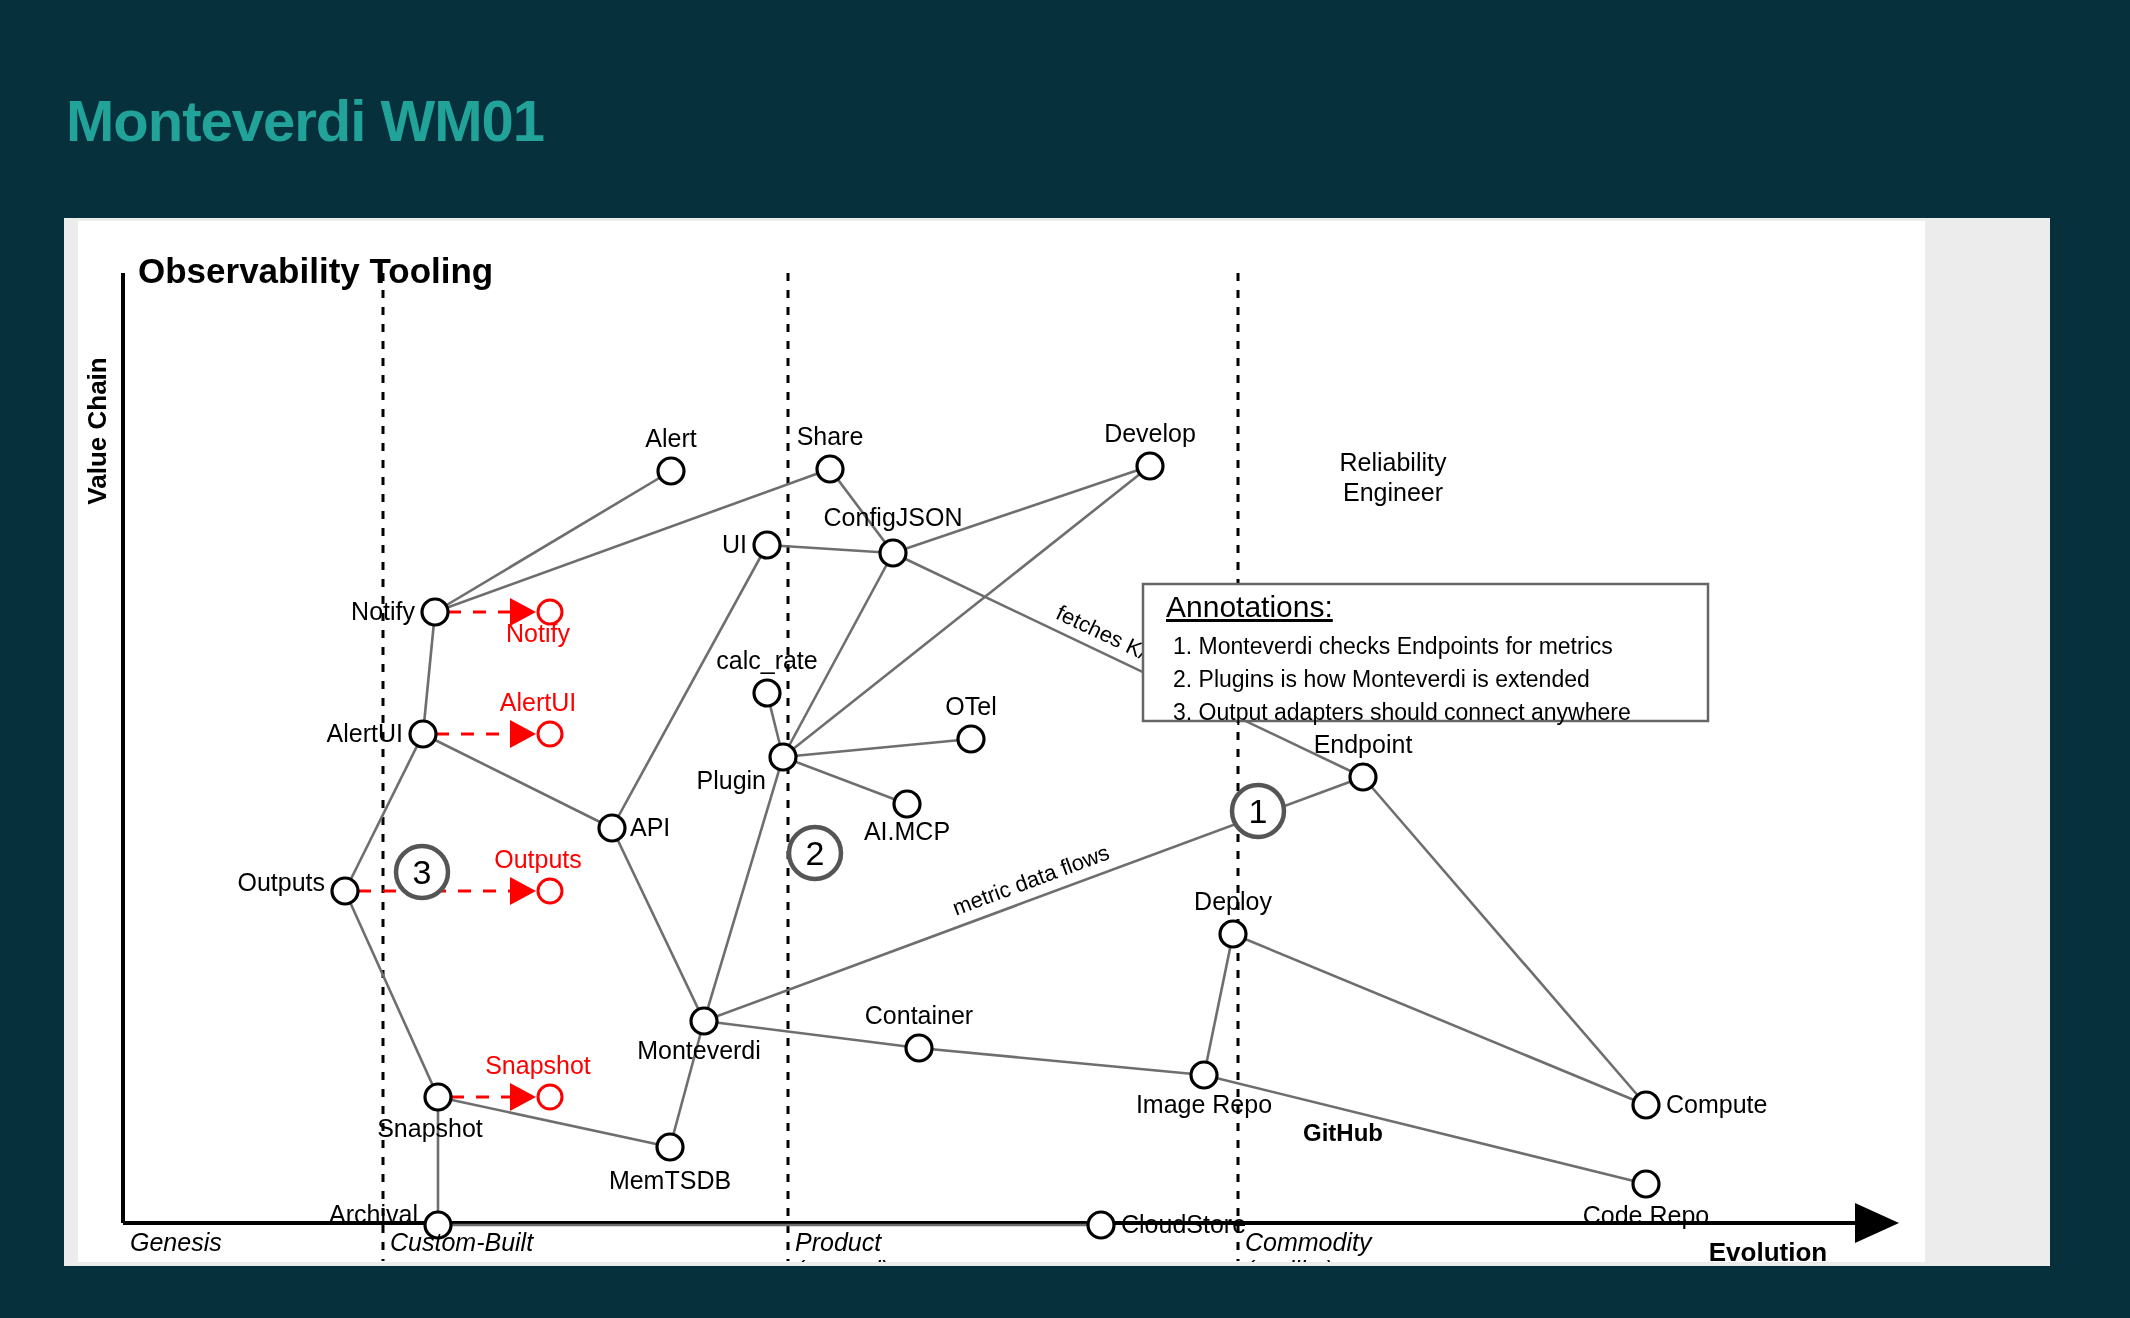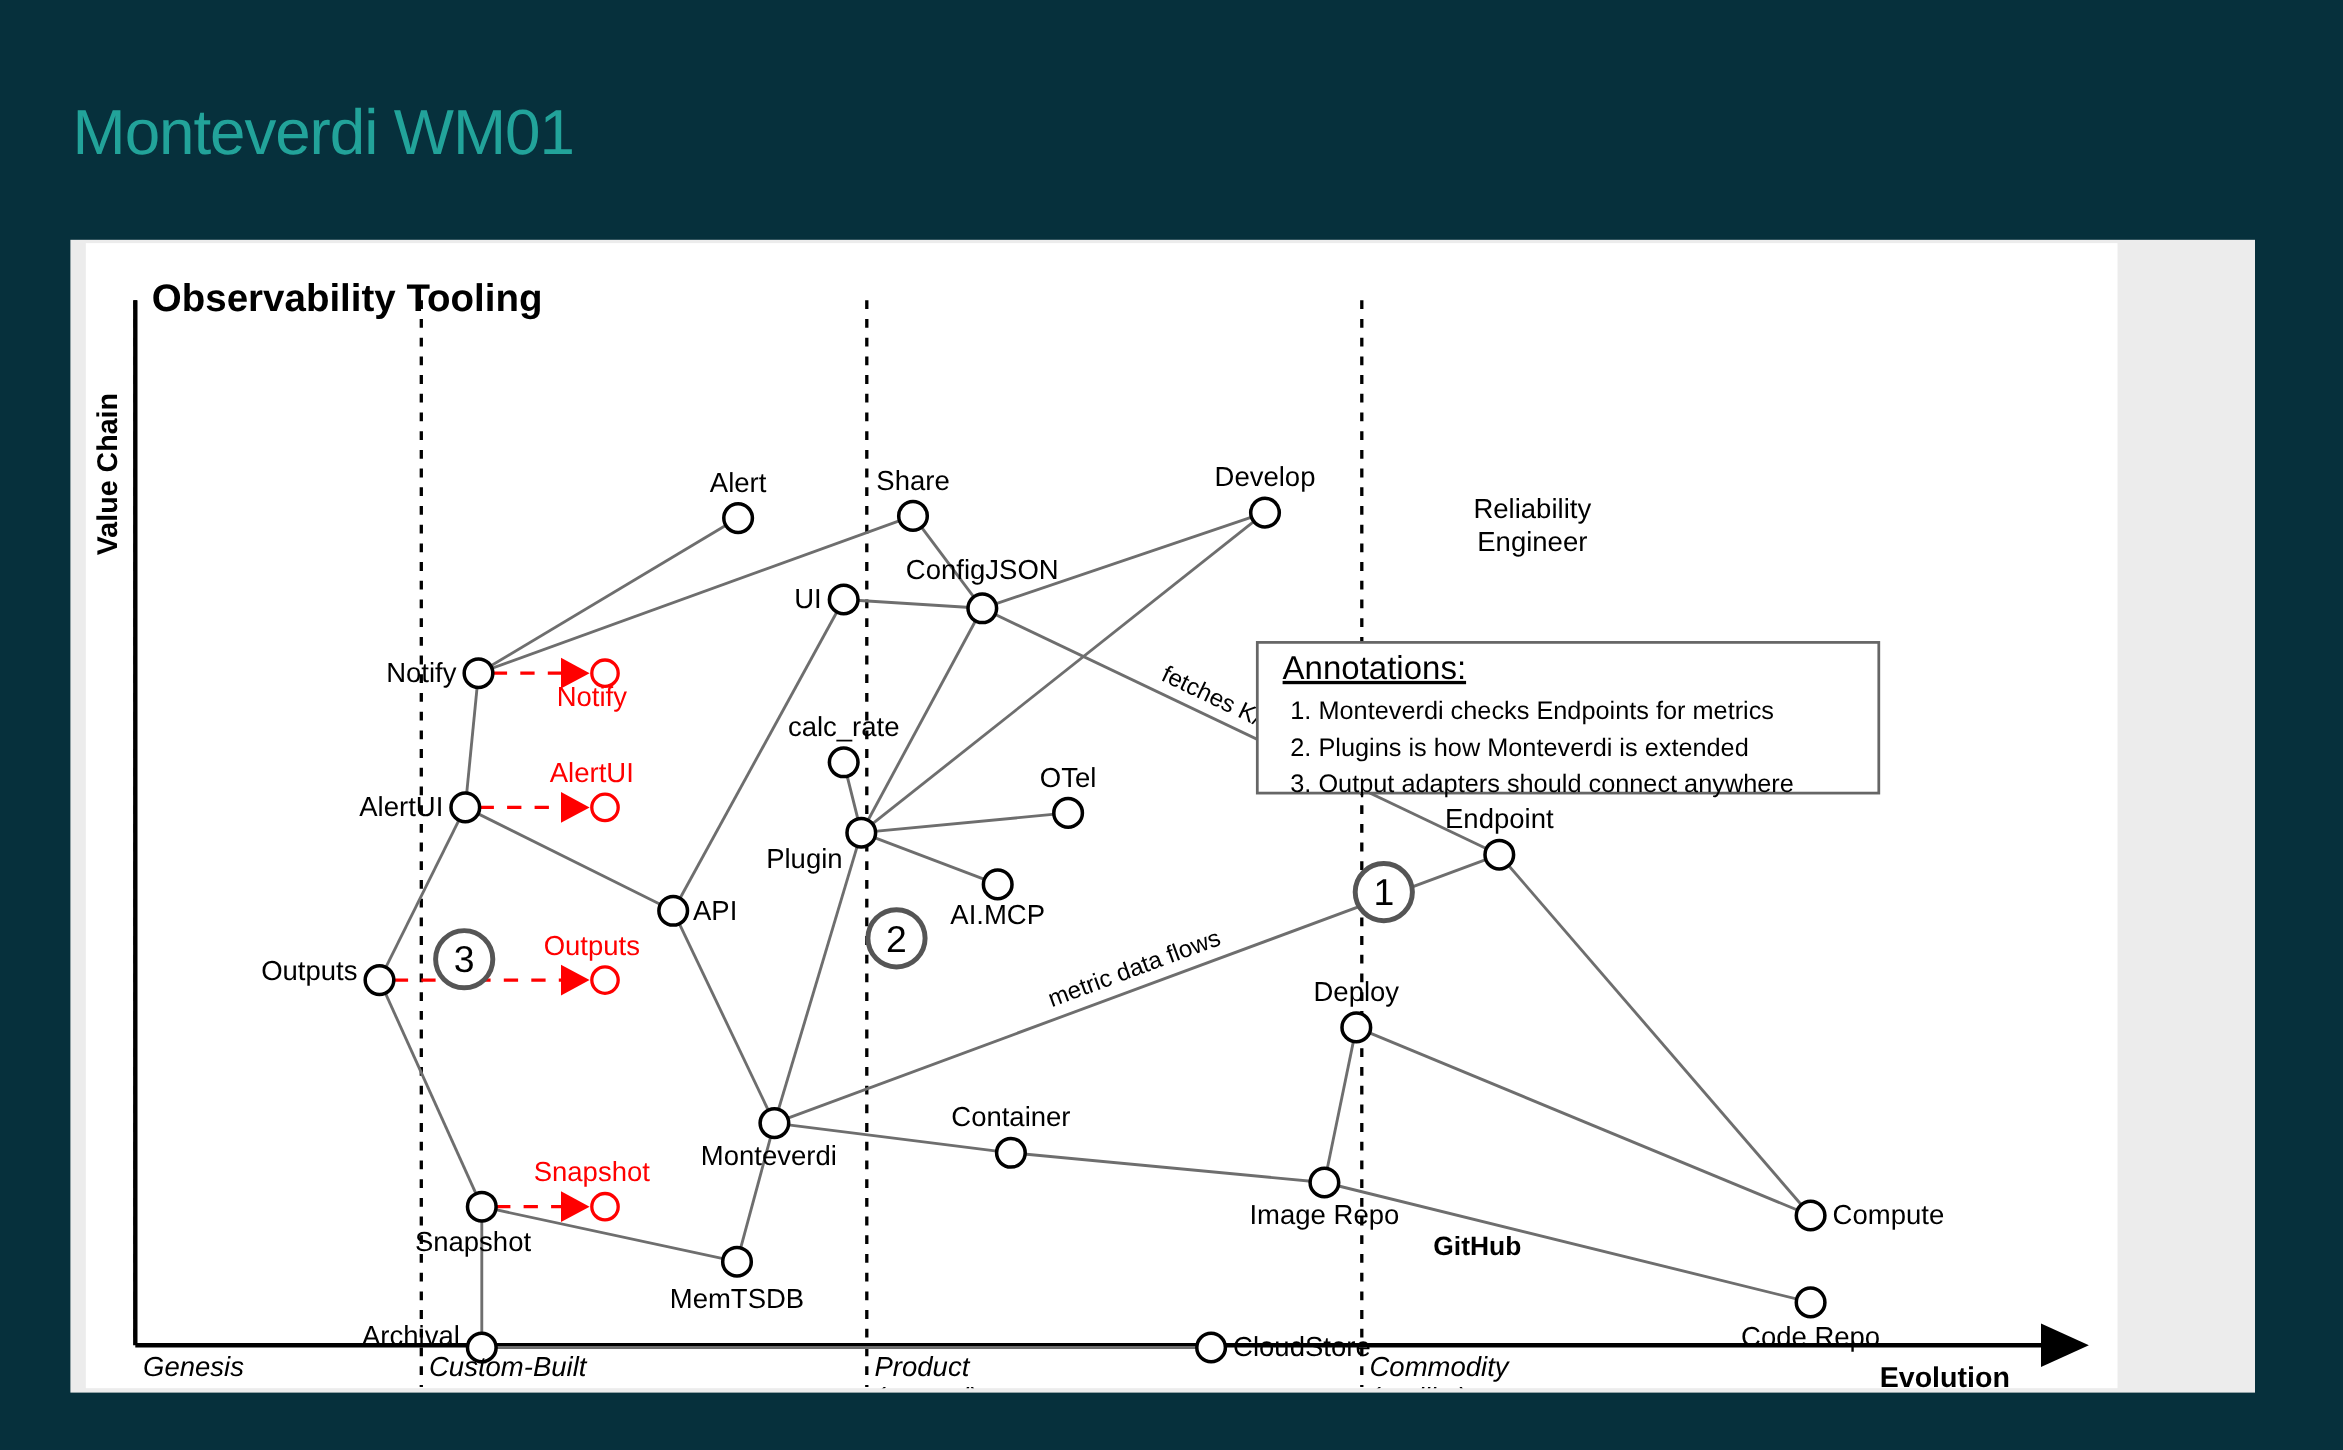--- a/index.html
+++ b/index.html
@@ -17,21 +17,21 @@
   #slide {
     position: absolute;
     inset: 0;
     background: #06303c;
   }
   #slide-title {
     position: absolute;
     left: 66px;
     top: 92px;
     font-size: 58px;
-    font-weight: normal;
+    font-weight: bold;
     color: #22a39a;
     letter-spacing: -1px;
     line-height: 1;
   }
   #card-outer {
     position: absolute;
     left: 64px;
     top: 218px;
     width: 1986px;
     height: 1048px;

